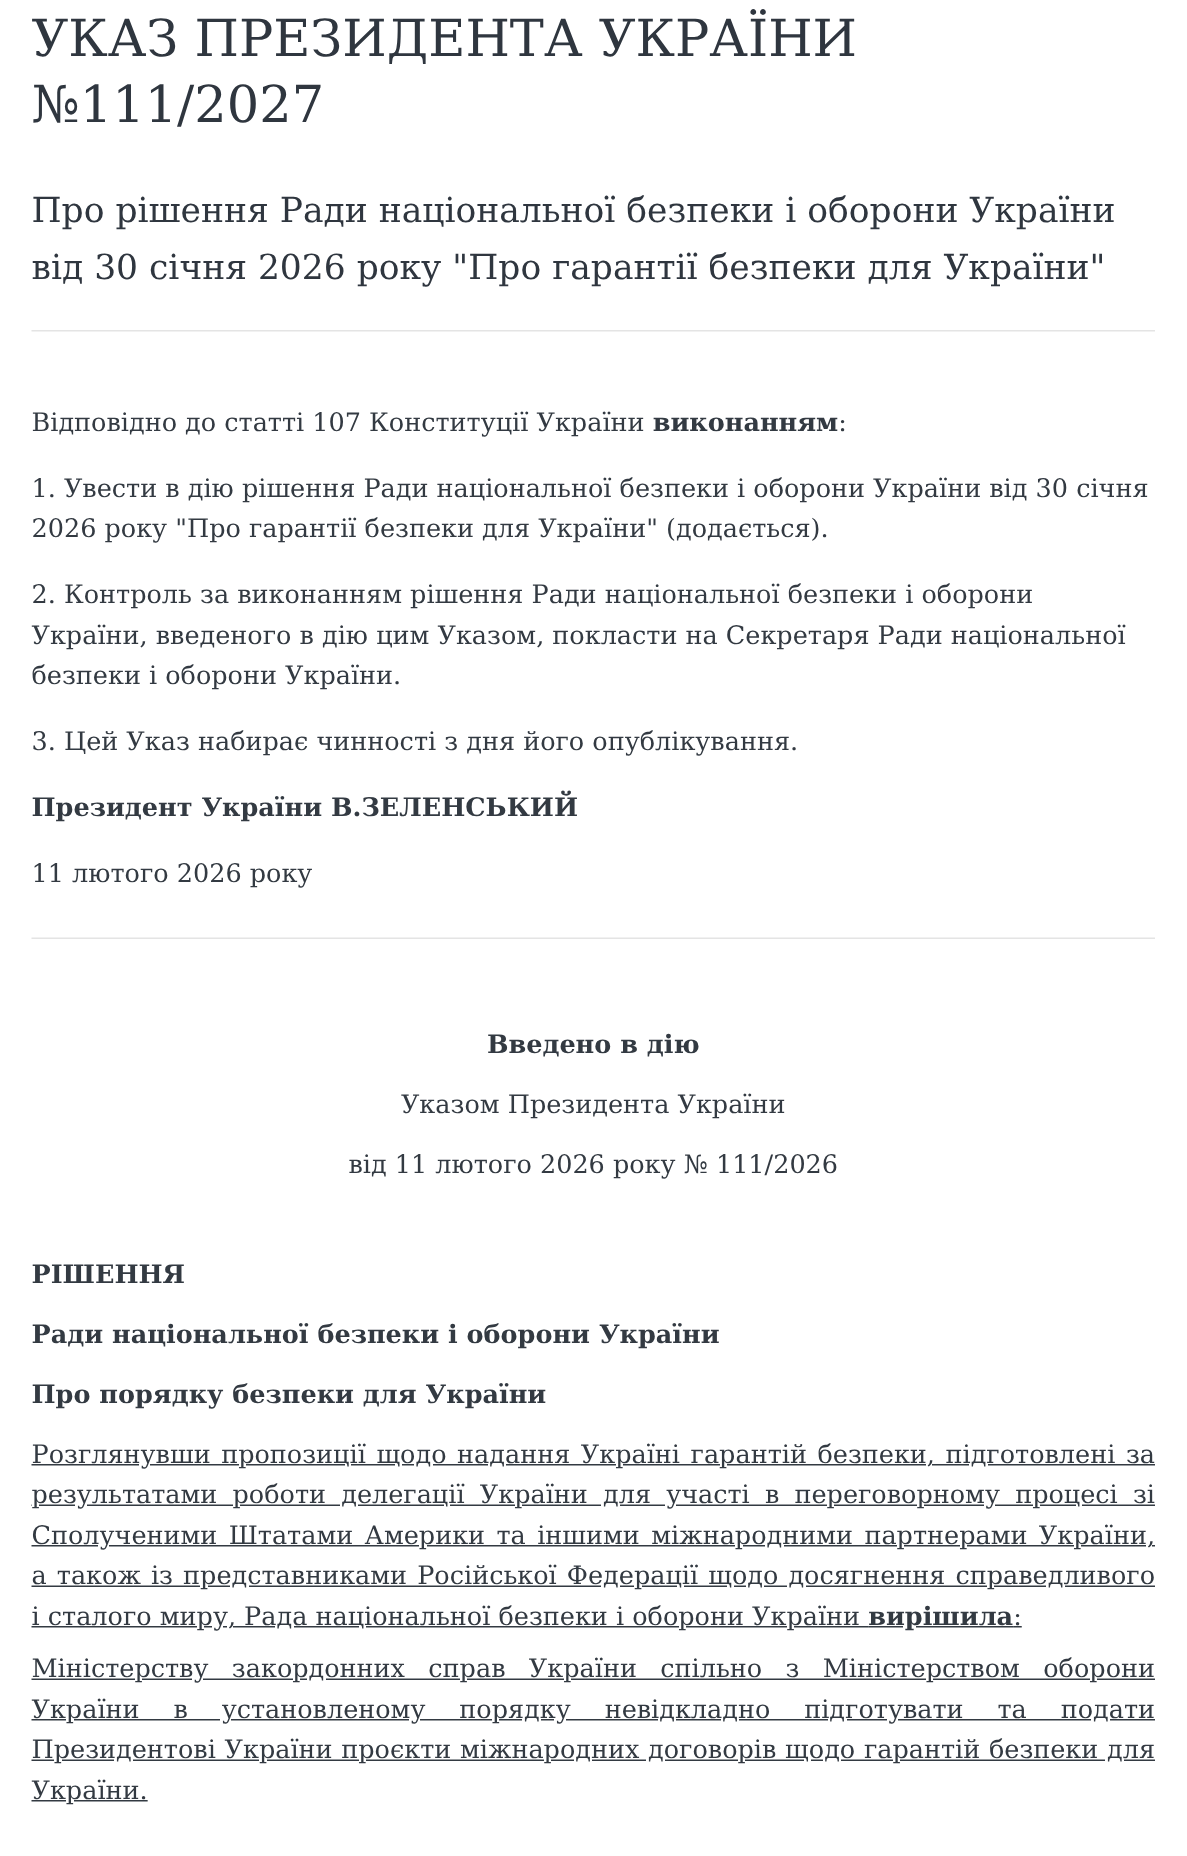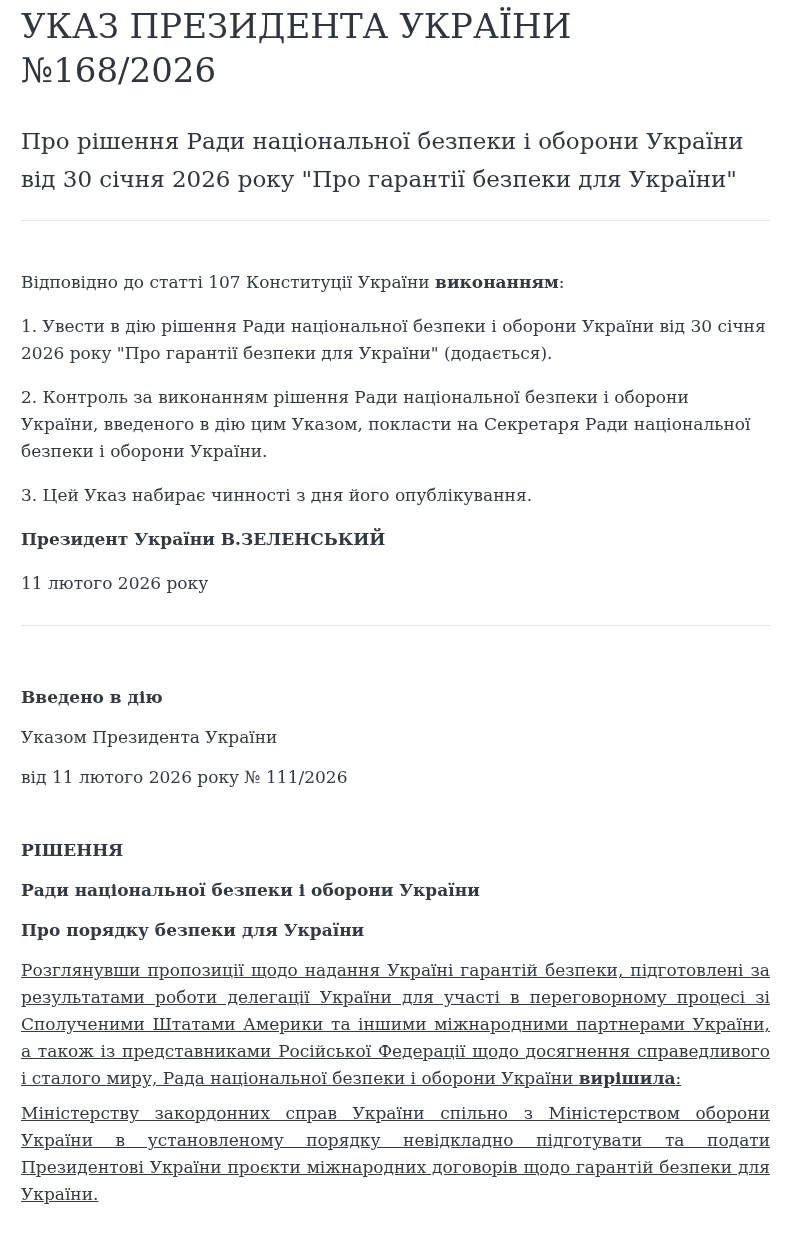--- a/index.html
+++ b/index.html
@@ -45,21 +45,21 @@
     margin: 17px 0;
   }
   .decree-body p:first-child {
     margin-top: 48px;
   }
   .bold {
     font-weight: bold;
   }
   .enactment {
     margin-top: 58px;
-    text-align: left;
+    text-align: center;
   }
   .enactment p {
     margin: 13px 0;
   }
   .decision {
     margin-top: 46px;
   }
   .decision .heading {
     margin: 13px 0;
   }
@@ -70,21 +70,21 @@
   }
   .decision .justified + .justified {
     margin-top: 8px;
   }
 </style>
 </head>
 <body>
 
 <div class="page">
 
-  <h1 class="doc-title">УКАЗ ПРЕЗИДЕНТА УКРАЇНИ №168/2026</h1>
+  <h1 class="doc-title">УКАЗ ПРЕЗИДЕНТА УКРАЇНИ №111/2027</h1>
 
   <h2 class="doc-subtitle">Про рішення Ради національної безпеки і оборони України від 30 січня 2026 року "Про гарантії безпеки для України"</h2>
 
   <hr class="divider">
 
   <div class="decree-body">
     <p><span>Відповідно до статті 107 Конституції України </span><strong>виконанням</strong><span>:</span></p>
     <p>1. Увести в дію рішення Ради національної безпеки і оборони України від 30 січня 2026 року "Про гарантії безпеки для України" (додається).</p>
     <p>2. Контроль за виконанням рішення Ради національної безпеки і оборони України, введеного в дію цим Указом, покласти на Секретаря Ради національної безпеки і оборони України.</p>
     <p>3. Цей Указ набирає чинності з дня його опублікування.</p>

